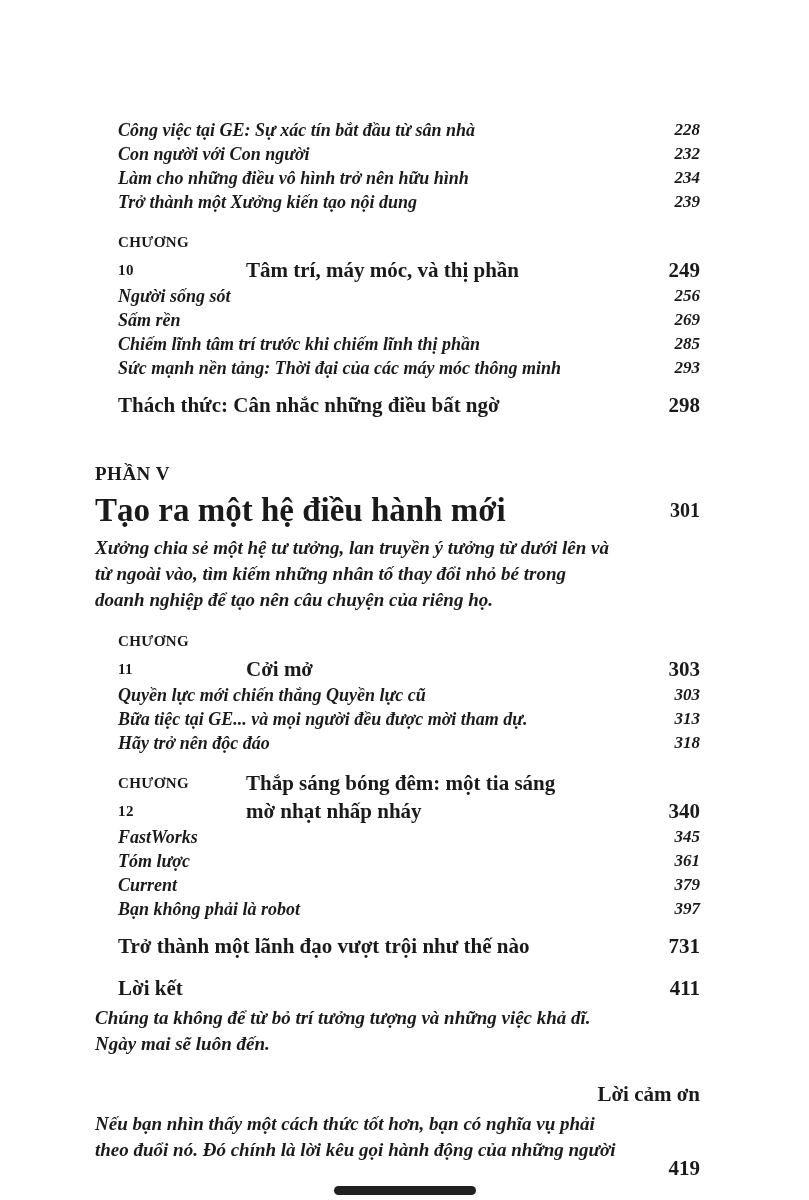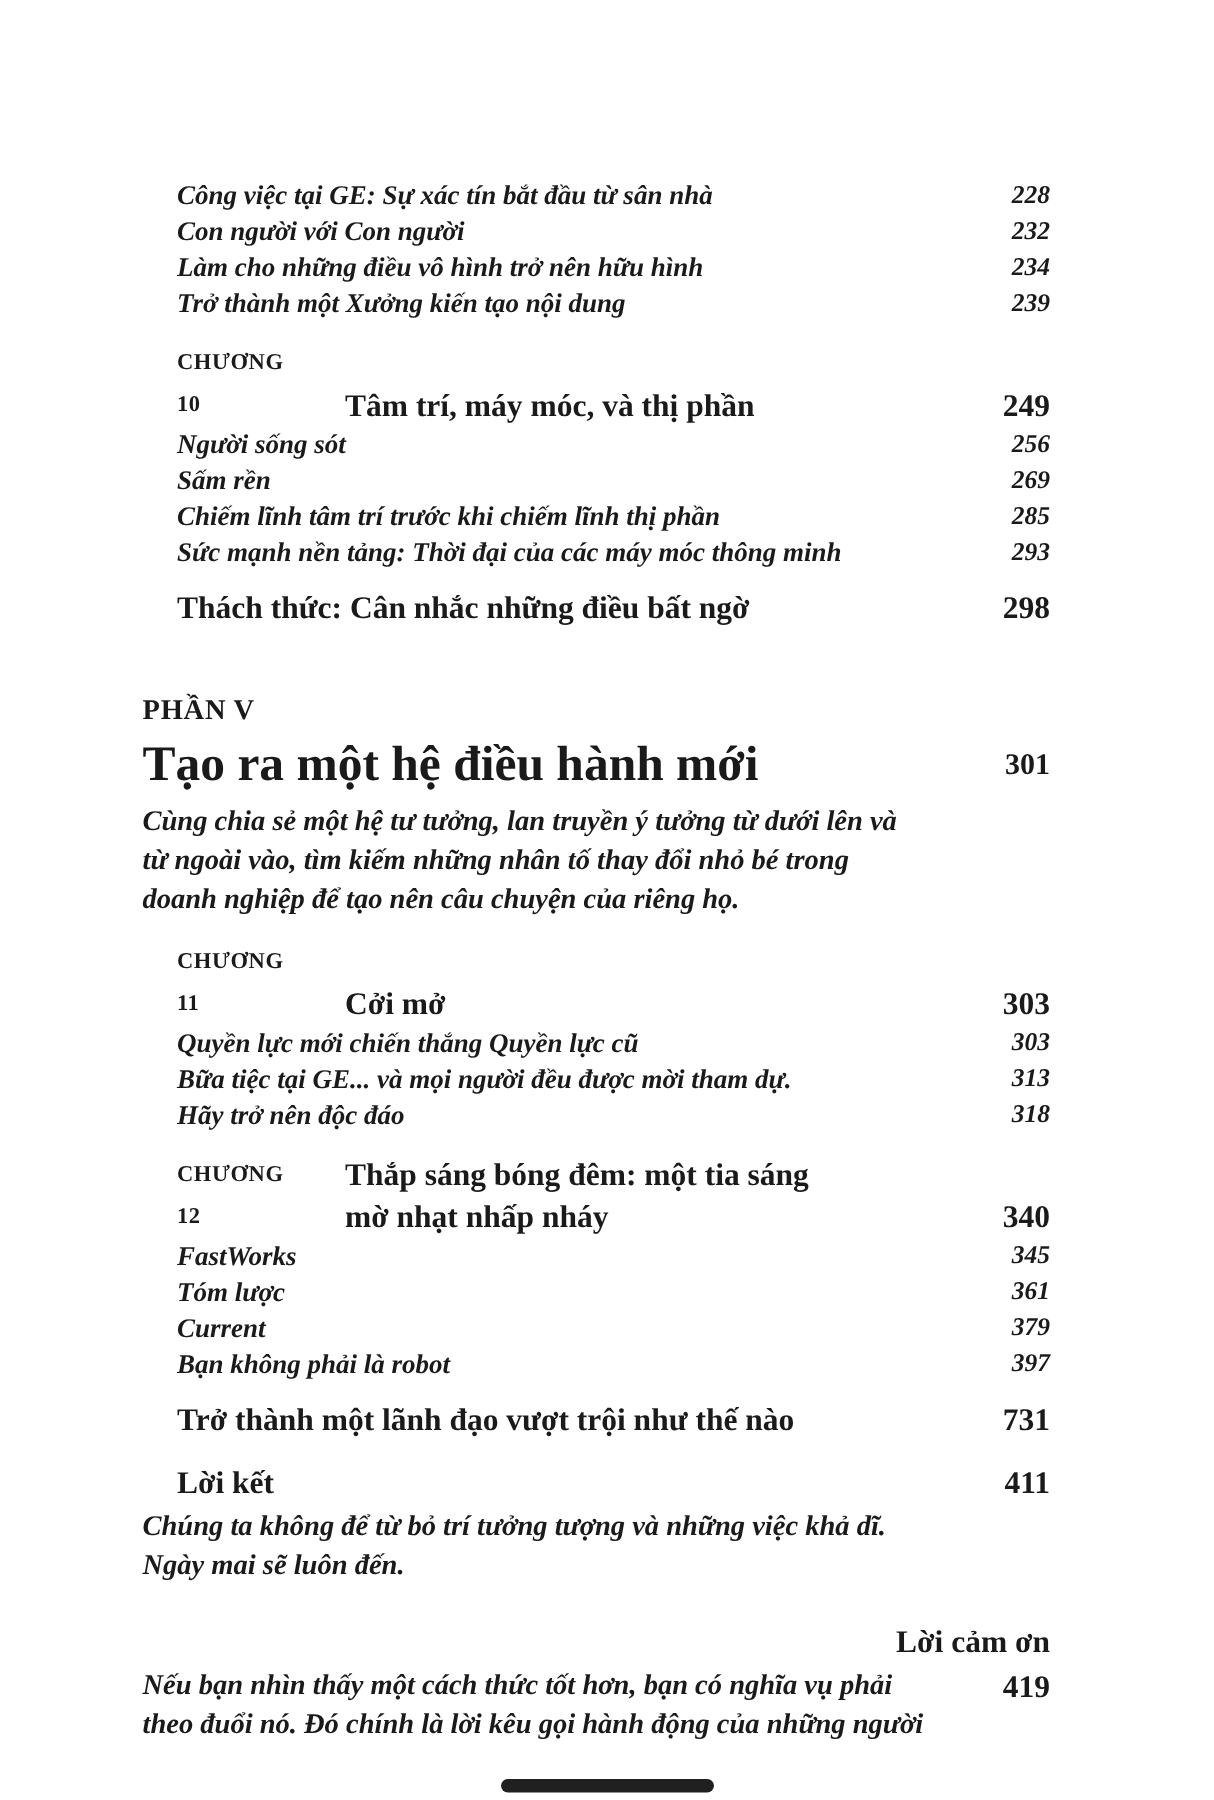--- a/index.html
+++ b/index.html
@@ -8,21 +8,21 @@
     background:#ffffff;
     font-family:"Liberation Serif", serif;
     color:#1a1a1a;
     position:relative;
     overflow:hidden;
   }
   .toc{
     position:absolute;
     left:95px; right:109px; top:118px;
   }
-  .row{display:flex;align-items:flex-end;}
+  .row{display:flex;align-items:flex-end;gap:44px;}
   .row .txt{flex:1;min-width:0;}
   .row .pg{text-align:right;white-space:nowrap;}
 
   
   .sub{
     margin-left:23px;
     font-style:italic;font-weight:600;
     font-size:18px;line-height:24px;height:24px;
   }
   .sub .pg{font-size:17px;}
@@ -30,21 +30,21 @@
   
   .chapter{
     margin-left:23px;margin-top:14px;
     font-size:21px;line-height:28px;font-weight:600;
   }
   .chapter .label{
     flex:none;width:84px;
     font-size:15px;letter-spacing:.4px;font-weight:600;
     line-height:28px;align-self:flex-start;
   }
-  .chapter .titles{flex:1;min-width:0;margin-left:28px;}
+  .chapter .titles{flex:1;min-width:0;}
   .chapter .pg,.feature .pg{font-size:21px;font-weight:700;}
 
   
   .feature{
     margin-left:23px;margin-top:10px;
     font-size:21px;line-height:30px;height:30px;font-weight:600;
   }
   .feature + .feature{margin-top:12px;}
   .note + .feature{margin-top:22px;flex-direction:column;}
 
@@ -116,21 +116,21 @@
       <span class="txt">Thách thức: Cân nhắc những điều bất ngờ</span>
       <span class="pg">298</span>
     </div>
     <section class="part">
       <div class="part-label">PHẦN V</div>
       <div class="title-row">
         <div class="part-title">Tạo ra một hệ điều hành mới</div>
         <span class="pg">301</span>
       </div>
       <div class="desc">
-        <div>Cùng chia sẻ một hệ tư tưởng, lan truyền ý tưởng từ dưới lên và</div>
+        <div>Xưởng chia sẻ một hệ tư tưởng, lan truyền ý tưởng từ dưới lên và</div>
         <div>từ ngoài vào, tìm kiếm những nhân tố thay đổi nhỏ bé trong</div>
         <div>doanh nghiệp để tạo nên câu chuyện của riêng họ.</div>
       </div>
     </section>
     <div class="row chapter">
       <span class="label">CHƯƠNG 11</span>
       <div class="titles">
         <div>Cởi mở</div>
       </div>
       <span class="pg">303</span>

